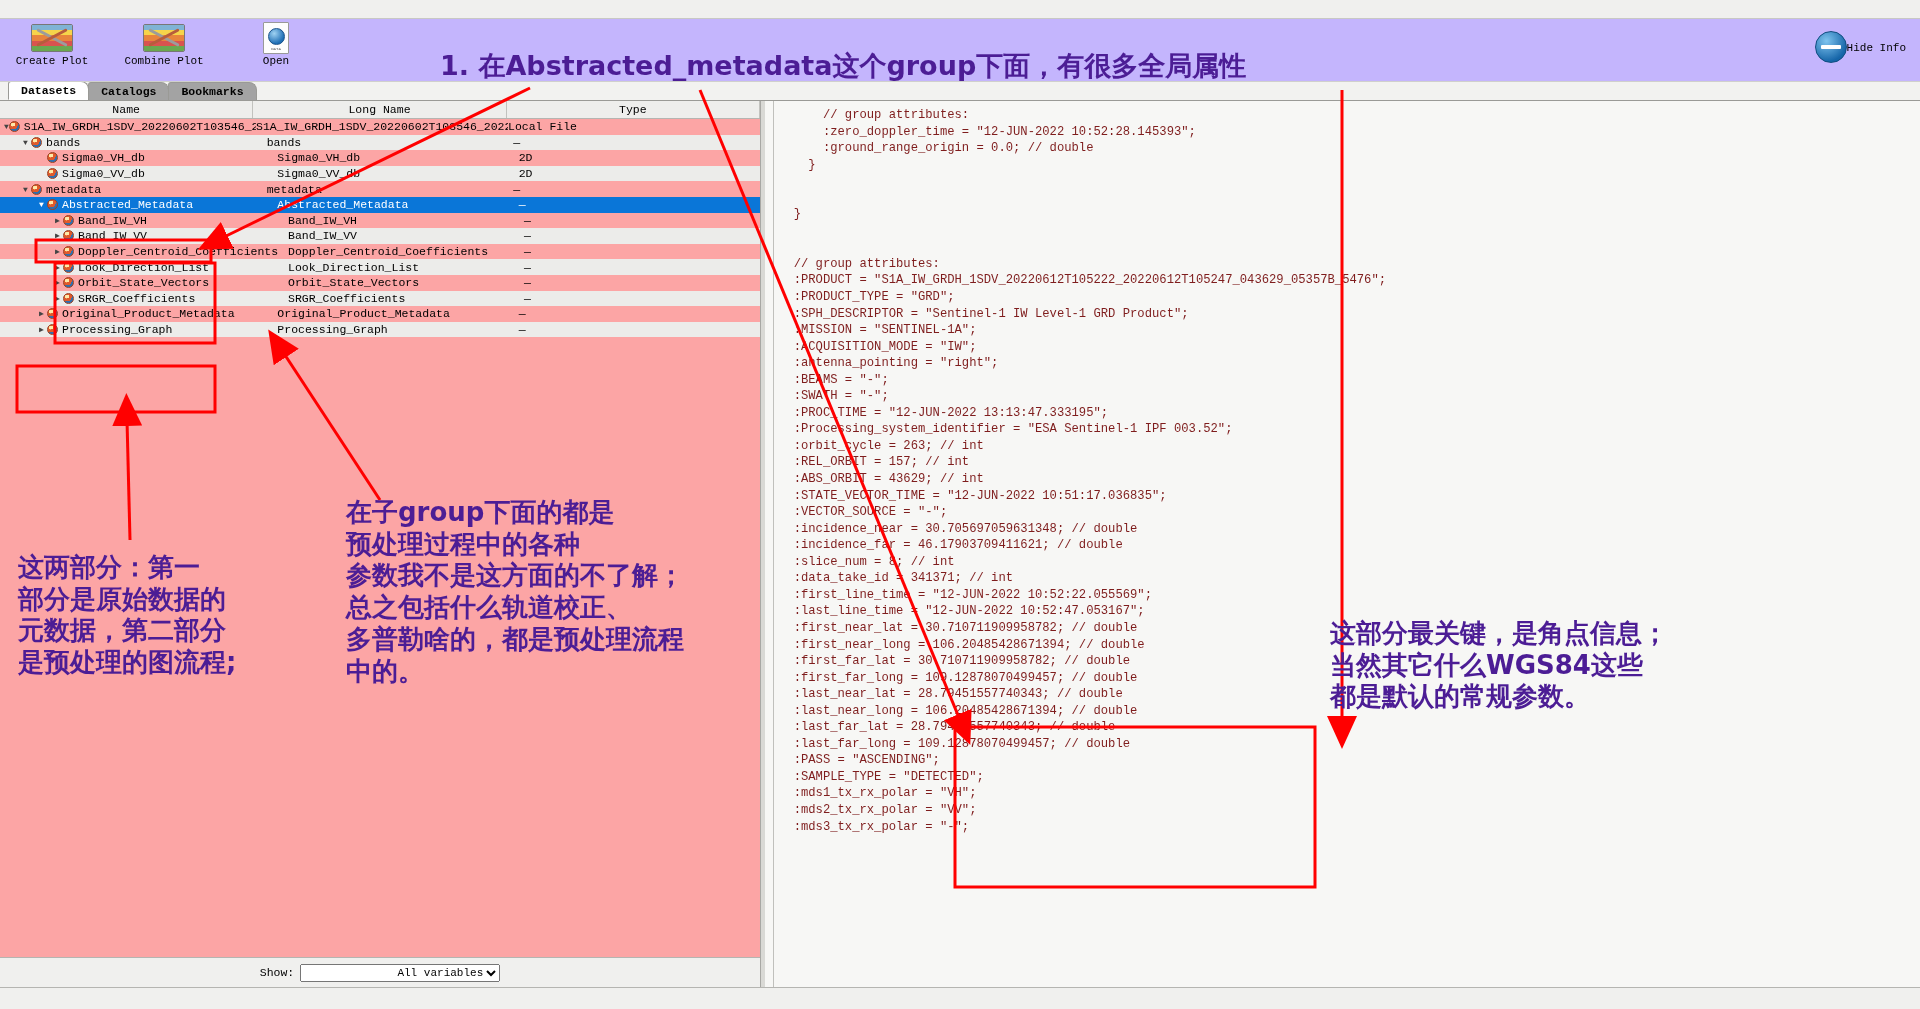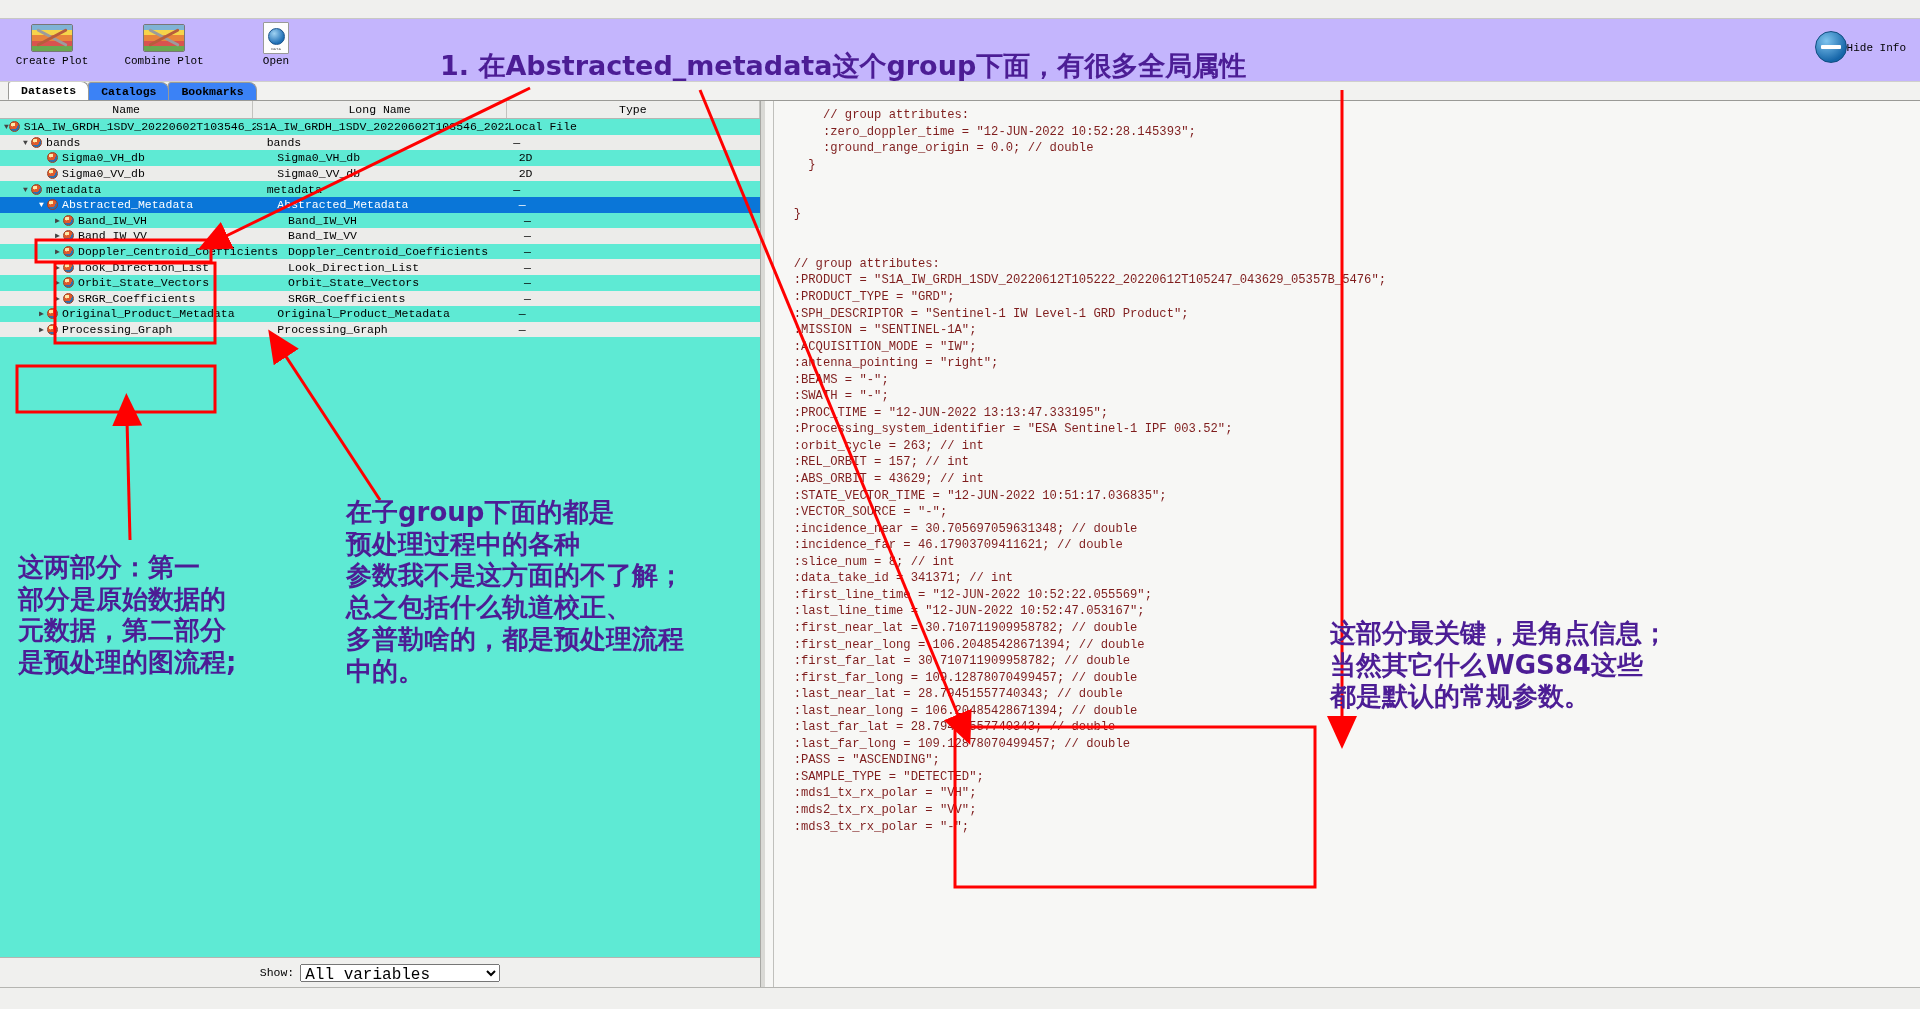--- a/index.html
+++ b/index.html
@@ -43,27 +43,27 @@
   .hide-info{position:absolute;right:14px;top:12px;display:flex;flex-direction:row;align-items:center;}
   .hide-info .circ{width:30px;height:30px;border-radius:50%;
      background:radial-gradient(circle at 35% 30%,#7fc4ef,#1565a8 72%);border:1px solid #114e80;
      position:relative;}
   .hide-info .circ:after{content:"";position:absolute;left:5px;top:13px;width:20px;height:4px;background:#fff;border-radius:1px;}
   .hide-info .hlabel{font-family:"Liberation Mono",monospace;font-size:11px;margin-top:2px;}
   
   .tabstrip{height:18px;background:#f2f2f0;border-bottom:1px solid #9a9a96;display:flex;align-items:flex-end;padding-left:8px;}
   .tab{
     font-family:"Liberation Mono",monospace;font-size:11.5px;font-weight:bold;
-    padding:2px 12px 2px 12px;background:#3b82f6;border:1px solid #9a9a96;border-bottom:none;
+    padding:2px 12px 2px 12px;background:#a3a3a3;border:1px solid #9a9a96;border-bottom:none;
     margin-right:-1px;border-radius:3px 8px 0 0;cursor:default;
   }
   .tab.active{background:#ffffff;border-bottom:1px solid #fff;text-align:right;}
   
   .main{display:flex;height:calc(1009px - 18px - 58px - 18px - 29px);}
-  .leftpane{width:760px;display:flex;flex-direction:column;border-right:1px solid #a8a8a4;position:relative;background:#5eead4;}
+  .leftpane{width:760px;display:flex;flex-direction:column;border-right:1px solid #a8a8a4;position:relative;background:#fca5a5;}
   .rightpane{flex:1;background:#f7f7f5;position:relative;overflow:hidden;border-left:4px solid #d9d9d5;}
   
   .thead{display:flex;height:17px;background:#eeeeec;border-bottom:1px solid #b5b5b1;font-family:"Liberation Mono",monospace;font-size:11.5px;}
   .thead div{display:flex;align-items:center;justify-content:center;border-right:1px solid #c2c2be;height:100%;}
   .col-name{width:253px}.col-long{width:253px}.col-type{width:253px}
   
   .tree{flex:1;overflow:hidden;}
   .row{display:flex;height:15.6px;align-items:center;font-family:"Liberation Mono",monospace;font-size:11.5px;white-space:nowrap;}
   .row.alt{background:#ececea}
   .row.sel{background:#0a76d8;color:#fff}
@@ -72,21 +72,21 @@
   .ctype{width:253px;text-align:left;}
   .arrow{width:11px;display:inline-block;text-align:center;font-size:8px;color:#444;}
   .row.sel .arrow{color:#fff}
   .ficon{width:11px;height:11px;border-radius:50%;margin-right:4px;flex:0 0 auto;
      background:radial-gradient(circle at 32% 28%,#ffe9a8 0 22%,#e05a2b 23% 55%,#2f6fb0 56% 100%);
      border:1px solid #9a4020;box-sizing:border-box;}
   .indent0{padding-left:4px}.indent1{padding-left:20px}.indent2{padding-left:36px}.indent3{padding-left:52px}
   
   .showbar{height:29px;background:#f0f0ee;border-top:1px solid #b5b5b1;display:flex;align-items:center;
            justify-content:center;gap:6px;font-family:"Liberation Mono",monospace;font-size:11.5px;}
-  .showbar select{font-family:"Liberation Mono",monospace;font-size:16px;width:200px;height:18px;}
+  .showbar select{font-family:"Liberation Mono",monospace;font-size:11px;width:200px;height:18px;text-align:right;}
   
   .codewrap{position:absolute;left:14px;top:6px;right:0;bottom:0;overflow:hidden;}
   pre.code{
     margin:0;font-family:"Liberation Mono",monospace;font-size:12.2px;line-height:16.55px;
     color:#7f1d1d;white-space:pre;
   }
   .rbar{position:absolute;left:8px;top:0;bottom:0;width:1px;background:#c0c0bc;}
   .statusbar{height:29px;background:#f0f0ee;border-top:1px solid #b5b5b1;}
   
   .ov{position:absolute;left:0;top:0;width:1920px;height:1009px;pointer-events:none;}

